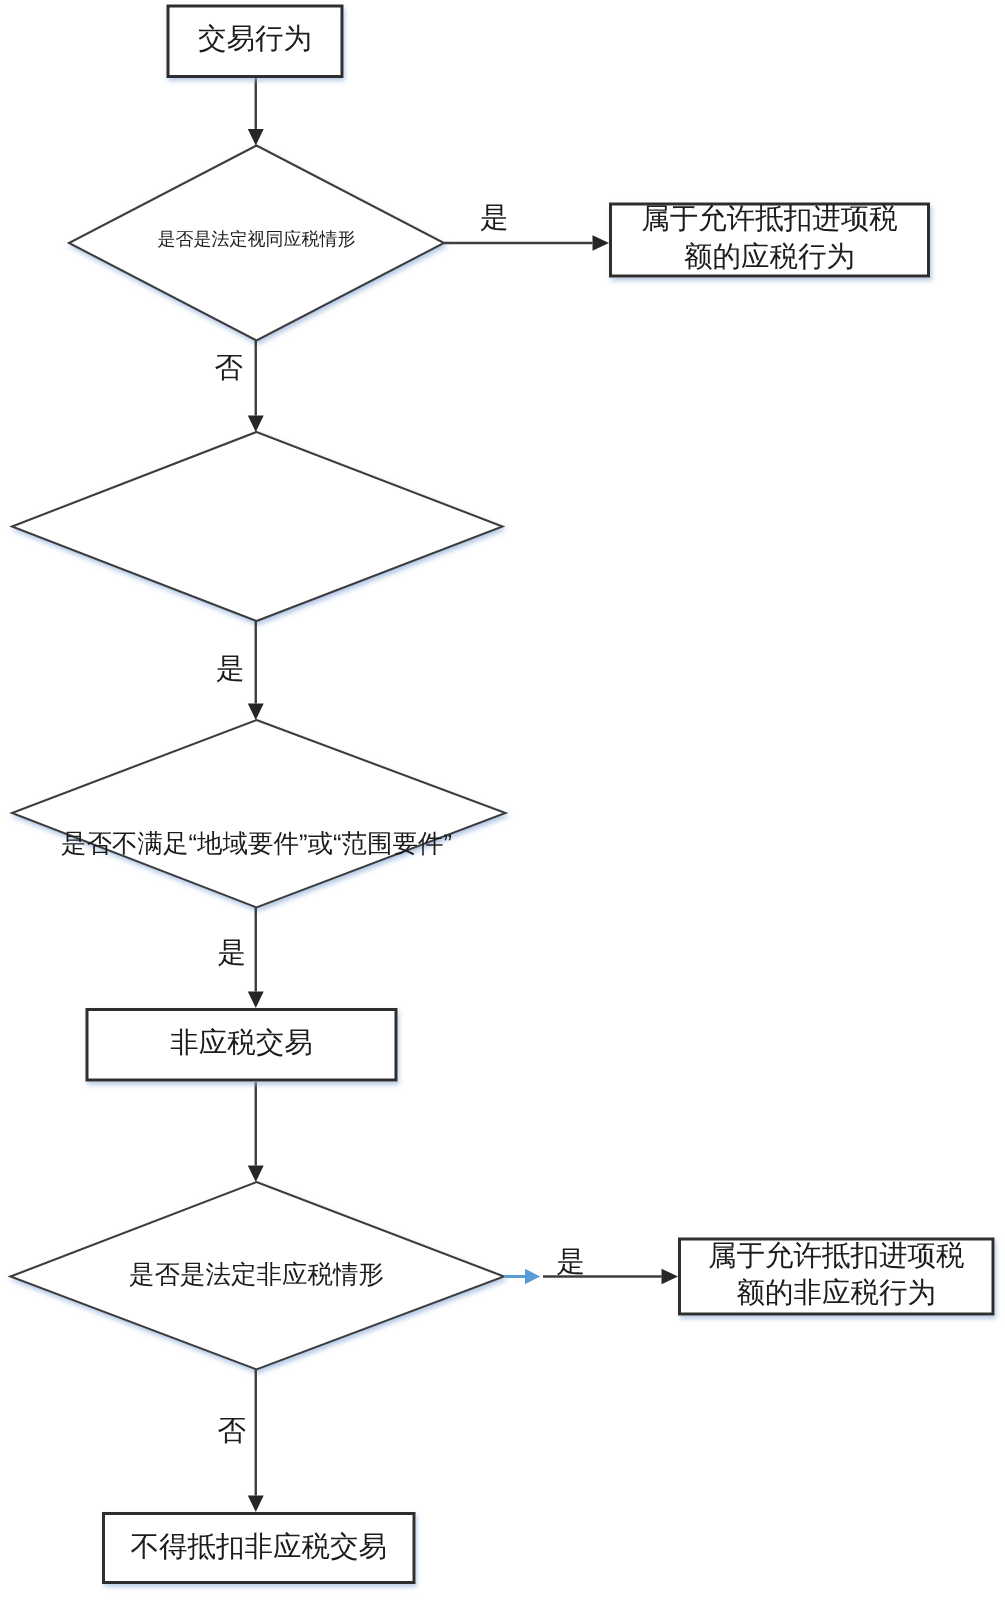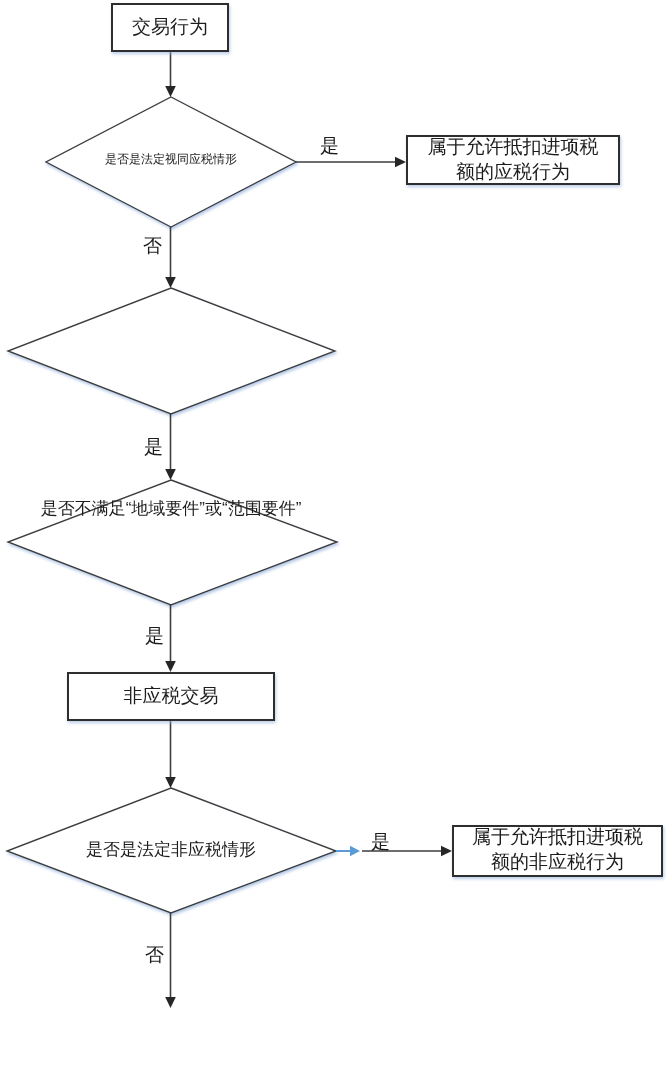--- a/index.html
+++ b/index.html
@@ -86,31 +86,34 @@
   </svg>
 
   <div class="node" style="left:111px; top:3px; width:118px; height:49px;">
     <span class="wrap">交易行为</span>
   </div>
 
   <div class="node" style="left:406px; top:135px; width:214px; height:50px;">
     <span class="wrap wrap-narrow">属于允许抵扣进项税额的应税行为</span>
   </div>
 
-  <div class="node" style="left:67px; top:672px; width:208px; height:49px;">
+  <div class="node" style="left:57px; top:672px; width:208px; height:49px;">
     <span class="wrap">非应税交易</span>
   </div>
 
   <div class="node" style="left:452px; top:825px; width:211px; height:52px;font-family:Liberation Mono, monospace;">
     <span class="wrap wrap-narrow">属于允许抵扣进项税额的非应税行为</span>
   </div>
 
+  <div class="node" style="left:68px; top:1008px; width:209px; height:48px;">
+    <span class="wrap">不得抵扣非应税交易</span>
+  </div>
 
   <div class="dlabel" style="left:46px; top:152px; width:250px; font-size:12px;">是否是法定视同应税情形</div>
-  <div class="dlabel" style="left:0px; top:499px; width:342px;">是否不满足“地域要件”或“范围要件”</div>
+  <div class="dlabel" style="left:0px; top:553px; width:342px;">是否不满足“地域要件”或“范围要件”</div>
   <div class="dlabel" style="left:6px; top:840px; width:330px;">是否是法定非应税情形</div>
 
   <div class="elabel" style="left:320px; top:136px;">是</div>
   <div class="elabel" style="left:143px; top:236px;">否</div>
   <div class="elabel" style="left:144px; top:437px;">是</div>
   <div class="elabel" style="left:145px; top:626px;">是</div>
   <div class="elabel" style="left:371px; top:832px;">是</div>
   <div class="elabel" style="left:145px; top:945px;">否</div>
 
 </div>

